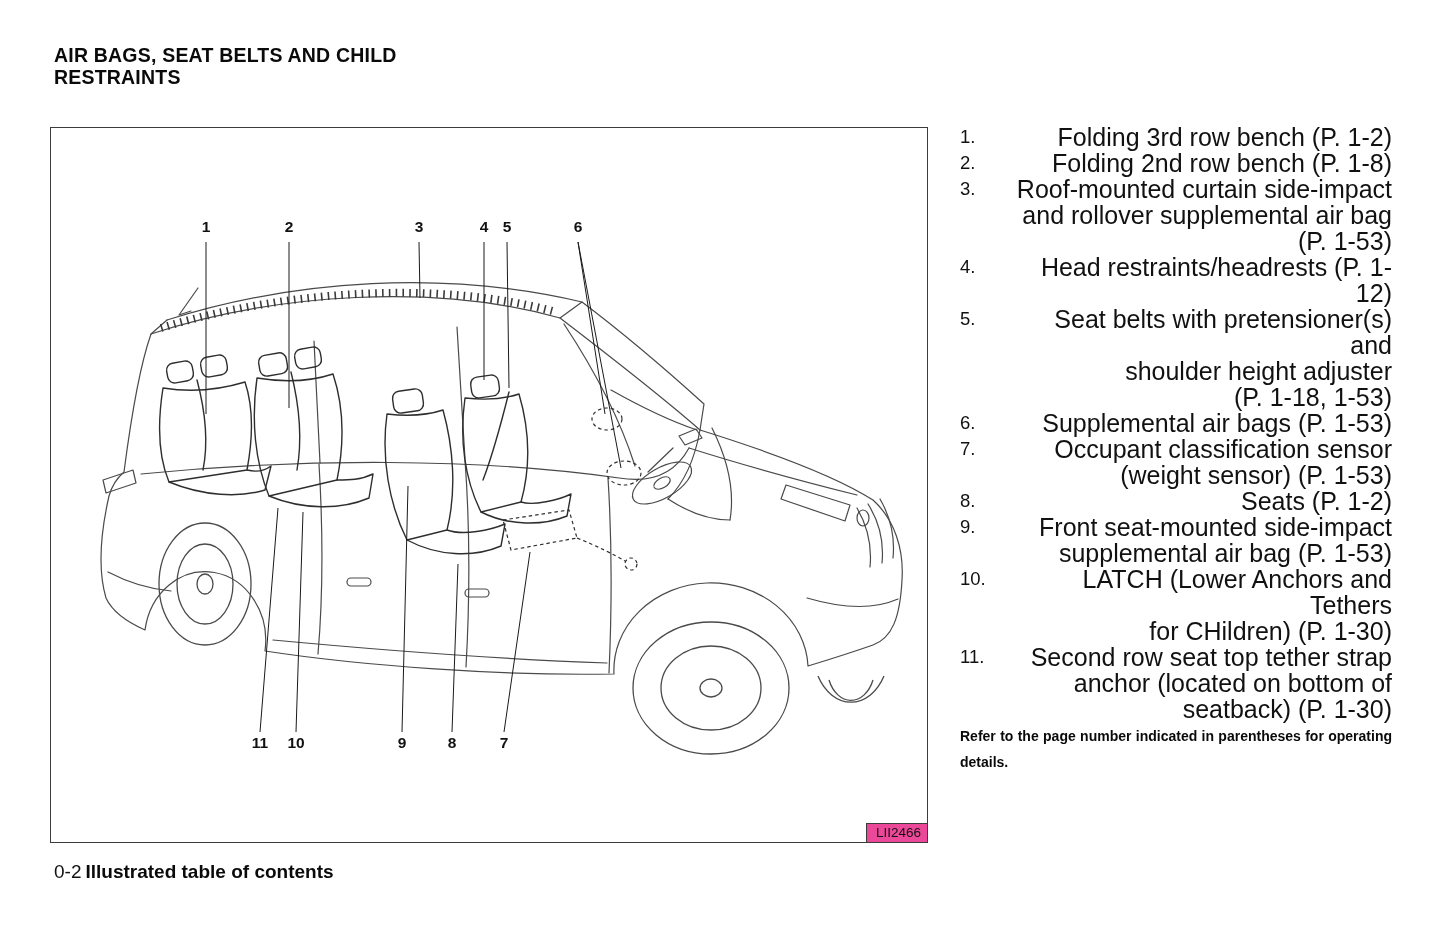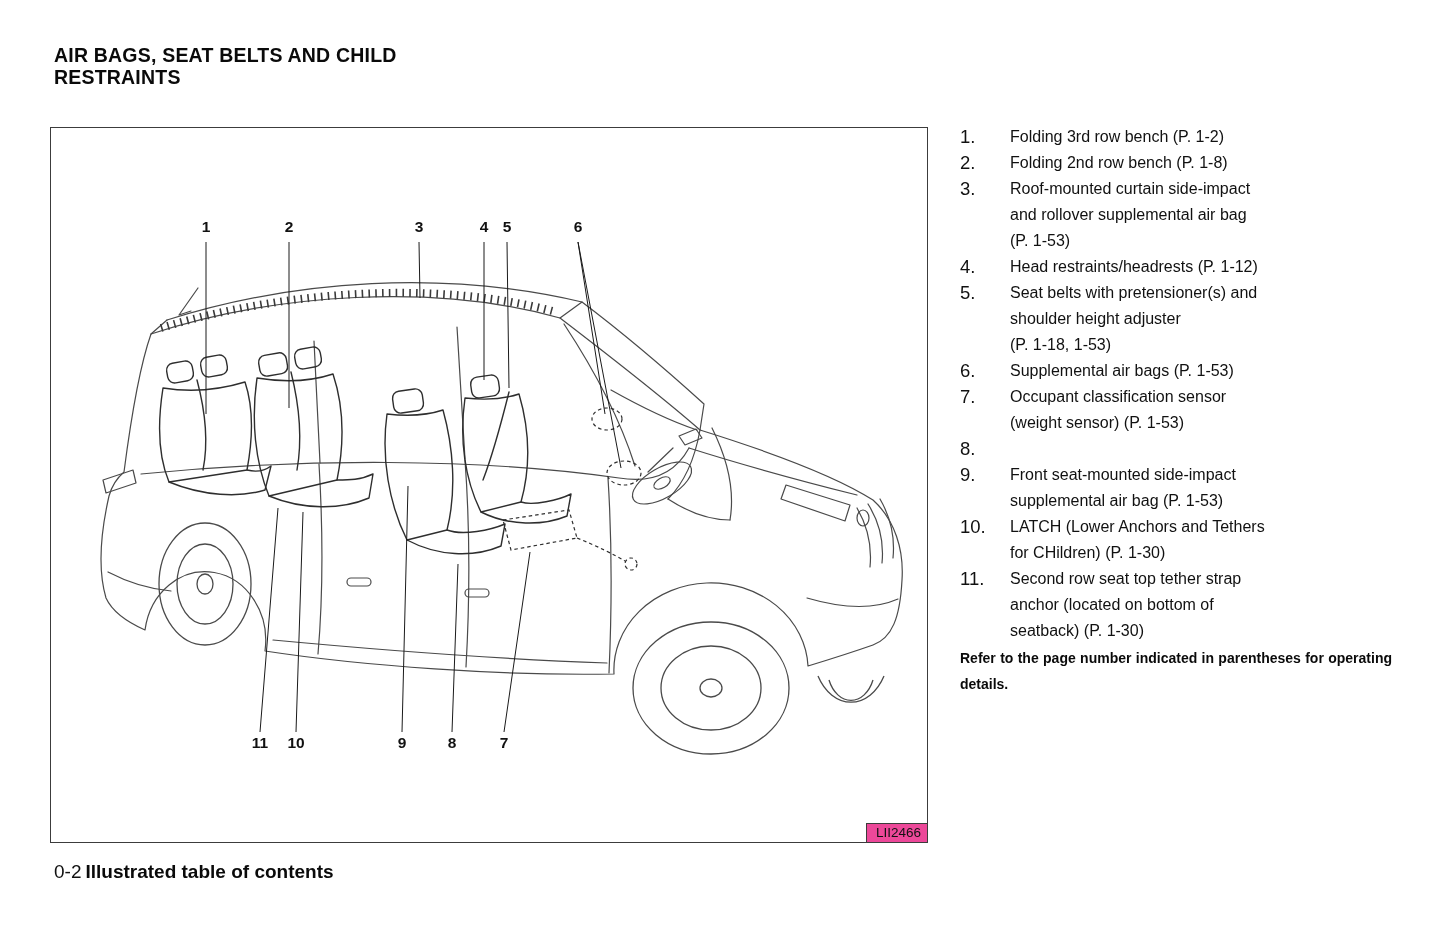--- a/index.html
+++ b/index.html
@@ -67,24 +67,25 @@
   .legend-num {
     flex: none;
     width: 50px;
     font-size: 18.5px;
     line-height: 26px;
     color: #111;
   }
 
   .legend-text {
     flex: 1;
-    font-size: 16px;
+    font-size: 25px;
     line-height: 26px;
     white-space: pre-line;
     color: #111;
+    text-align: right;
   }
 
   .legend-note {
     margin-top: 1px;
     font-size: 14px;
     line-height: 26px;
     font-weight: 700;
     text-align: justify;
     color: #0a0a0a;
   }
@@ -291,20 +292,21 @@
       <span class="legend-num">6.</span>
       <span class="legend-text">Supplemental air bags (P. 1-53)</span>
     </div>
     <div class="legend-item">
       <span class="legend-num">7.</span>
       <span class="legend-text">Occupant classification sensor
 (weight sensor) (P. 1-53)</span>
     </div>
     <div class="legend-item">
       <span class="legend-num">8.</span>
+      <span class="legend-text">Seats (P. 1-2)</span>
     </div>
     <div class="legend-item">
       <span class="legend-num">9.</span>
       <span class="legend-text">Front seat-mounted side-impact
 supplemental air bag (P. 1-53)</span>
     </div>
     <div class="legend-item">
       <span class="legend-num">10.</span>
       <span class="legend-text">LATCH (Lower Anchors and Tethers
 for CHildren) (P. 1-30)</span>

